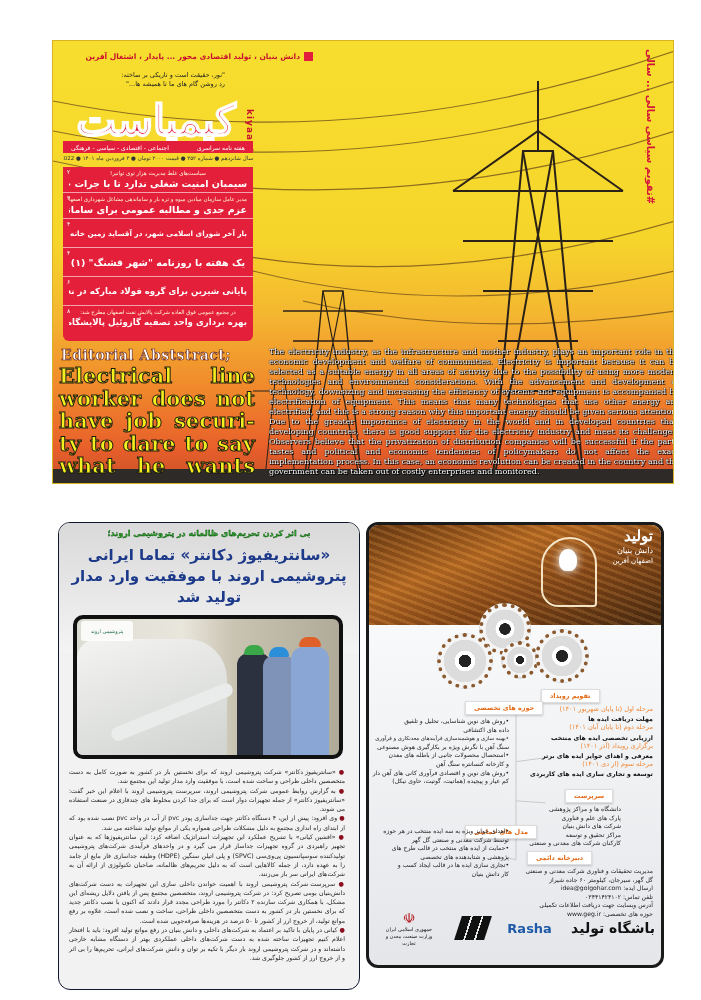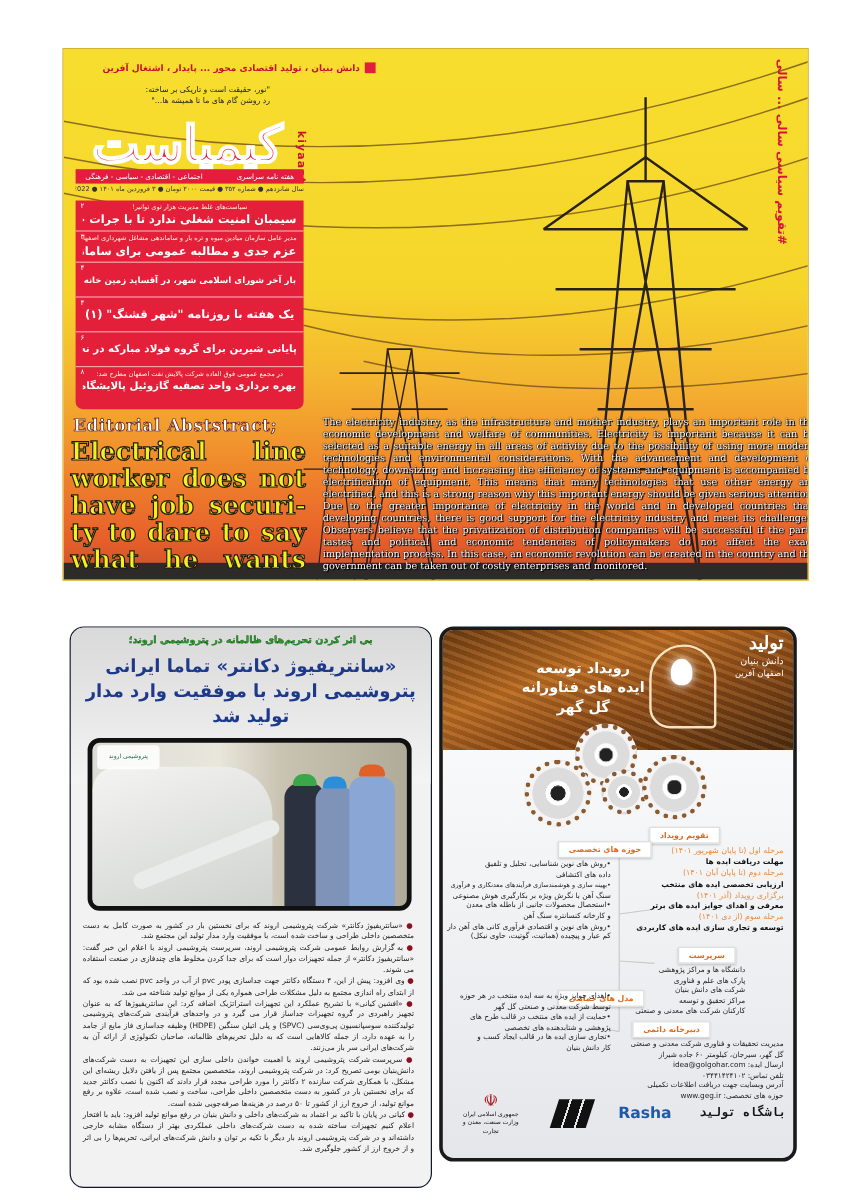--- a/index.html
+++ b/index.html
@@ -156,21 +156,21 @@
     padding: 2px 8px; direction: rtl; z-index: 5; border: 1px solid #ddd; box-shadow: 0 1px 2px rgba(0,0,0,0.2);
   }
   .col { position: absolute; direction: rtl; text-align: right; z-index: 5; }
   .col .ln { font-size: 6.1px; line-height: 8.6px; color: #222; white-space: nowrap; }
   .col .stage { font-size: 6.6px; line-height: 9.3px; color: #f08a3a; white-space: nowrap; }
   .col .stage-desc { font-size: 6.3px; line-height: 9px; color: #111; font-weight: bold; white-space: nowrap; }
   .footer-logos {
     position: absolute; left: 10px; top: 380px; width: 276px; height: 46px; display: flex;
     justify-content: space-between; align-items: center; direction: rtl; z-index: 5;
   }
-  .fl-club { font-size: 10px; font-weight: bold; color: #111; font-family: Liberation Mono, monospace; }
+  .fl-club { font-size: 14px; font-weight: bold; color: #111; }
   .fl-rasha { font-size: 13px; font-weight: bold; color: #1f5aa8; font-family: "DejaVu Sans", sans-serif; direction: ltr; }
   .fl-mark { width: 30px; height: 24px; background: linear-gradient(90deg,#111 0 30%, transparent 30% 36%, #111 36% 66%, transparent 66% 72%, #111 72%); transform: skewX(-18deg); }
   .fl-ministry { font-size: 5px; color: #111; text-align: center; width: 60px; line-height: 7px; }
   .fl-ministry .emb { font-size: 14px; color: #b01a20; line-height: 16px; }
 </style>
 </head>
 <body>
 
 <div class="cover">
   <svg class="wires" viewBox="0 0 622 456">
@@ -281,25 +281,20 @@
   </div>
 </div>
 
 <div class="ad">
   <div class="ad-hero"></div>
   <div class="ad-brand">
     <div class="b1">تولید</div>
     <div class="b2">دانش بنیان</div>
     <div class="b3">اصفهان آفرین</div>
   </div>
-  <div class="ad-title">
-    <div>رویداد توسعه</div>
-    <div>ایده های فناورانه</div>
-    <div>گل گهر</div>
-  </div>
   <div class="head-outline"></div>
   <div class="bulb"></div>
 
   <div class="gear" style="left:110px;top:78px;width:52px;height:52px"></div>
   <div class="gear" style="left:68px;top:108px;width:56px;height:56px"></div>
   <div class="gear" style="left:132px;top:116px;width:38px;height:38px"></div>
   <div class="gear" style="left:166px;top:104px;width:54px;height:54px"></div>
 
   <svg class="ad-lines" viewBox="0 0 298 446">
     <g stroke="#c9c9c9" stroke-width="1" fill="none">

